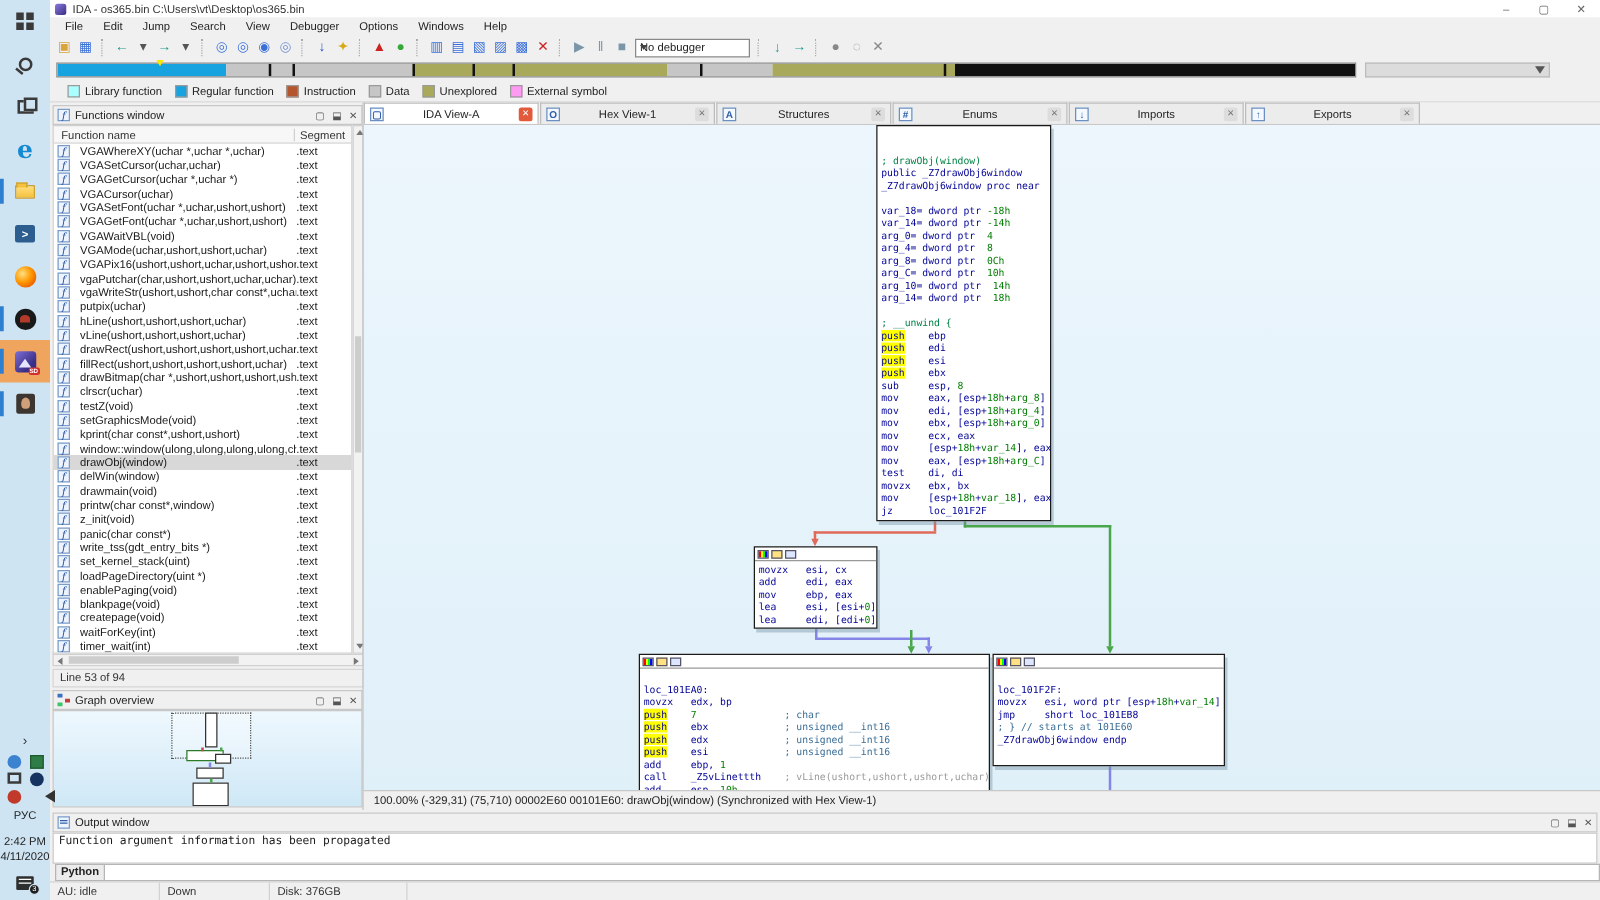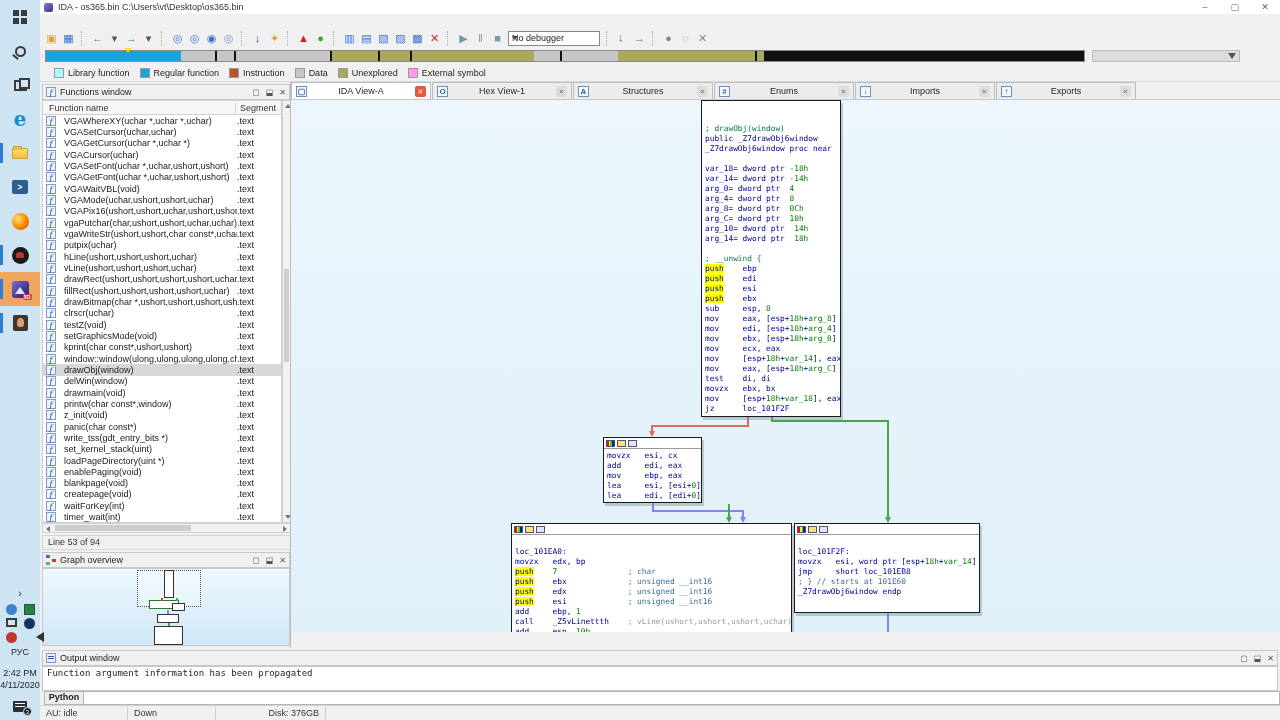--- a/index.html
+++ b/index.html
@@ -152,21 +152,21 @@
   
   #out-title { left:2px; top:650px; width:1236px;justify-content:center; }
   .out-ico { width:10px; height:10px; border:1px solid #7a9cc8; background:#eef4ff; margin-right:4px; position:relative; }
   .out-ico:after { content:""; position:absolute; left:1px; top:2px; right:1px; height:1px; background:#2f5fa8; box-shadow:0 2px 0 #2f5fa8; }
   #out-body { position:absolute; left:2px; top:666px; width:1236px; height:25px; background:#fff; border:1px solid #c6c6c6; overflow:hidden; padding:1px 4px; font-family:"DejaVu Sans Mono",monospace; color:#1c1c1c; line-height:11px; }
   #py-row { position:absolute; left:4px; top:691px; width:1236px; height:14px; display:flex;font-weight:bold; }
   #py-btn { width:40px; background:#ececec; border:1px solid #b5b5b5; text-align:center; line-height:11px; color:#222; }
   #py-input { flex:1; background:#fff; border:1px solid #b5b5b5; border-left:none; }
   #app-status { position:absolute; left:0; top:705px; width:1240px; height:15px; background:#f0f0f0; border-top:1px solid #d2d2d2; display:flex; align-items:center; }
   .st-cell { padding:0 6px; border-right:1px solid #d2d2d2; height:100%; line-height:14px; color:#333; }
-  .st-cell.w1 { width:88px; } .st-cell.w2 { width:88px; } .st-cell.w3 { width:110px;text-align:right; }
+  .st-cell.w1 { width:88px; } .st-cell.w2 { width:88px; } .st-cell.w3 { width:110px; }
 </style>
 </head>
 <body>
 
 <div id="taskbar">
   <div id="tb-apps">
       <div class="tb-item">
         <span class="win-logo">
           <div></div>
           <div></div>
@@ -232,20 +232,31 @@
   <div id="titlebar">
     <span class="app-ico"></span>
     <span id="win-title">IDA - os365.bin C:\Users\vt\Desktop\os365.bin</span>
     <span class="win-ctrls">
       <span>–</span>
       <span>▢</span>
       <span>✕</span>
     </span>
   </div>
 
+  <div id="menubar">
+      <div class="menu-item">File</div>
+      <div class="menu-item">Edit</div>
+      <div class="menu-item">Jump</div>
+      <div class="menu-item">Search</div>
+      <div class="menu-item">View</div>
+      <div class="menu-item">Debugger</div>
+      <div class="menu-item">Options</div>
+      <div class="menu-item">Windows</div>
+      <div class="menu-item">Help</div>
+    </div>
 
   <div id="toolbar">
       <span class="tbtn" style="color: rgb(217, 164, 60);">▣</span>
       <span class="tbtn" style="color: rgb(58, 111, 216);">▦</span>
       <span class="tsep"></span>
       <span class="tbtn" style="color: rgb(31, 154, 143);">←</span>
       <span class="tbtn" style="color: rgb(85, 85, 85);">▾</span>
       <span class="tbtn" style="color: rgb(31, 154, 143);">→</span>
       <span class="tbtn" style="color: rgb(85, 85, 85);">▾</span>
       <span class="tsep"></span>
@@ -641,20 +652,21 @@
     <div class="gblock" id="gb4">
       <div class="gb-head">
         <span class="gb-ico pal"></span>
         <span class="gb-ico pen"></span>
         <span class="gb-ico hex"></span>
       </div>
       <div class="code" id="code-b4"><div class="code-line"><span class="s-k">loc_101F2F:</span></div><div class="code-line"><span class="s-k">movzx   esi, word ptr [esp+</span><span class="s-n">18h</span><span class="s-k">+</span><span class="s-n">var_14</span><span class="s-k">]</span></div><div class="code-line"><span class="s-k">jmp     short loc_101EB8</span></div><div class="code-line"><span class="s-a">; } // starts at 101E60</span></div><div class="code-line"><span class="s-k">_Z7drawObj6window endp</span></div></div>
     </div>
   </div>
 
+  <div id="gstatus">100.00% (-329,31) (75,710) 00002E60 00101E60: drawObj(window)  (Synchronized with Hex View-1)</div>
 
   <div class="panel-title" id="out-title">
     <span class="out-ico"></span>
     <span>Output window</span>
     <span class="pt-btns">
       <span>▢</span>
       <span>⬓</span>
       <span>✕</span>
     </span>
   </div>

